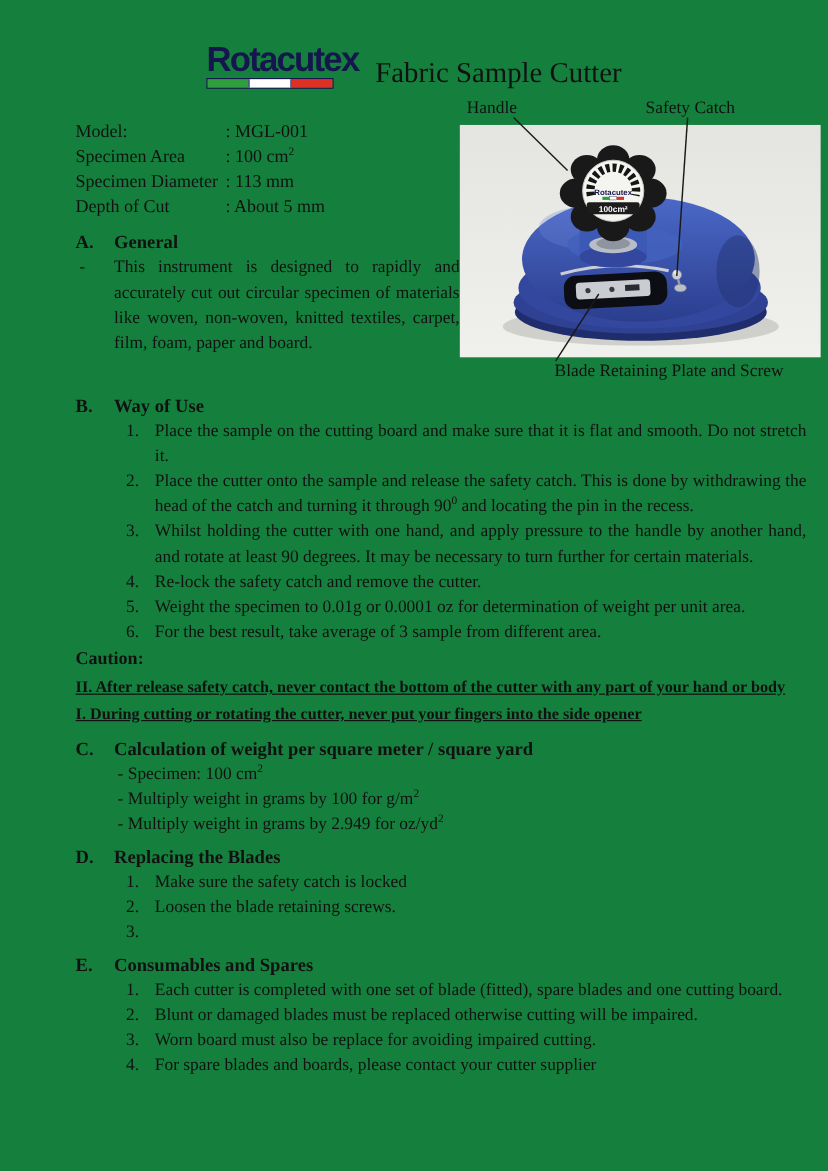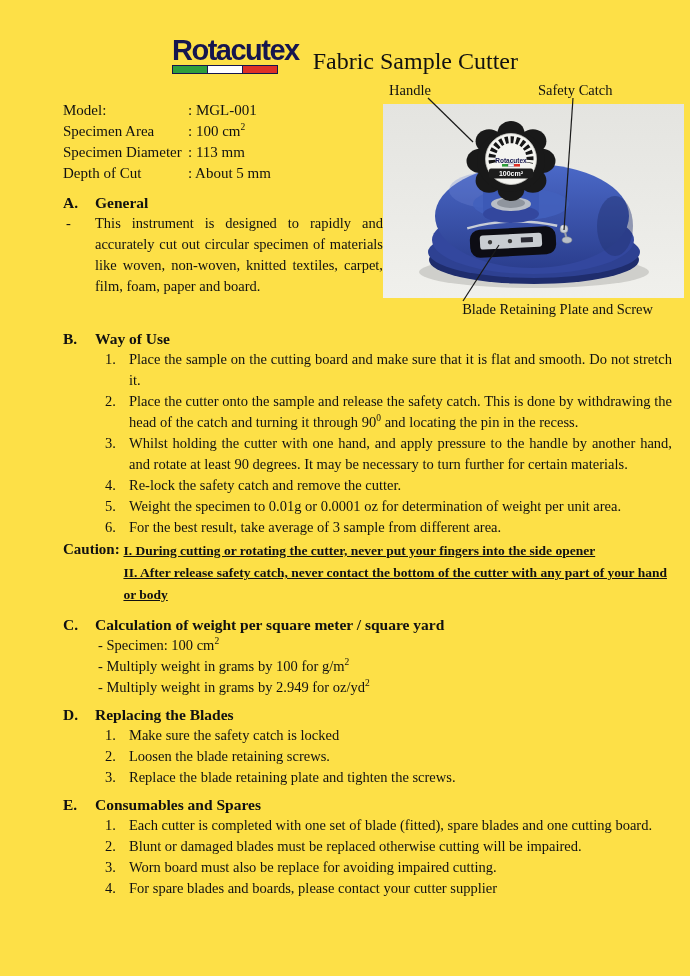--- a/index.html
+++ b/index.html
@@ -1,17 +1,17 @@
 <!DOCTYPE html>
 <html><head>
 <meta charset="utf-8">
 <style>
   html,body { margin:0; padding:0; background:#ffffff; }
   body { width:690px; height:976px; font-family:"Liberation Serif", serif; color:#111; }
-  .page { position:relative; width:690px; height:976px; overflow:hidden; background:#fde047; }
+  .page { position:relative; width:690px; height:976px; overflow:hidden; background:#15803d; }
 
   
   .hdr { display:flex; align-items:flex-end; justify-content:center; padding-top:24px; height:50px; }
   .logo { display:flex; flex-direction:column; align-items:flex-start; margin-right:8px; }
   .logo-text { font-family:"Liberation Sans", sans-serif; font-weight:bold; font-size:29px;
                letter-spacing:-1.5px; color:#16164e; line-height:0.8; }
   .flagbar { display:flex; width:106px; height:9px; border:1.5px solid #16164e; box-sizing:border-box; margin-top:3px; }
   .fg { flex:1; background:#2f9e3c; } 
   .fw { flex:1; background:#ffffff; border-left:1px solid #16164e; border-right:1px solid #16164e; }
   .fr { flex:1; background:#de3126; }
@@ -42,21 +42,21 @@
   .fig-caption { position:absolute; top:219px; left:0; width:270px; text-align:right; font-size:14.5px; }
 
   
   .main { padding:0 18px 0 63px; }
   .sec { margin-top:8px; }
   .sec.tight { margin-top:6px; }
   .li { display:flex; font-size:14.5px; line-height:21px; }
   .li .num { width:24px; margin-left:42px; flex:none; }
   .li .txt { flex:1; text-align:justify; }
   .ci { margin-left:35px; font-size:14.5px; line-height:21px; }
-  .caution { display:flex; font-size:15px; line-height:22px; }
+  .caution { display:flex; font-size:15px; line-height:22px;flex-direction:column; }
   .caution-label { font-weight:bold; flex:none; white-space:pre; }
   .caution-body { font-weight:bold; font-size:13.5px; padding-top:2px; }
   .cline { text-decoration:underline; line-height:22px; }
 </style>
 </head>
 <body>
 
 <div class="page">
 
   <div class="hdr">
@@ -215,22 +215,22 @@
         </div>
       <div class="li">
           <span class="num">6.</span>
           <span class="txt"><span>For the best result, take average of 3 sample from different area.</span><sup></sup><span></span></span>
         </div>
     </div>
 
     <div class="caution">
       <span class="caution-label"><span>Caution</span><span>: </span></span>
       <div class="caution-body">
+        <div class="cline">II. After release safety catch, never contact the bottom of the cutter with any part of your hand or body</div>
         <div class="cline">I. During cutting or rotating the cutter, never put your fingers into the side opener</div>
-        <div class="cline">II. After release safety catch, never contact the bottom of the cutter with any part of your hand or body</div>
       </div>
     </div>
 
     <div class="sec">
       <div class="sec-heading">
         <span class="sec-letter">C.</span>
         <span>Calculation of weight per square meter / square yard</span>
       </div>
       <div class="ci"><span>- Specimen: 100 cm</span><sup>2</sup></div>
       <div class="ci"><span>- Multiply weight in grams by 100 for g/m</span><sup>2</sup></div>
@@ -245,21 +245,20 @@
       <div class="li">
           <span class="num">1.</span>
           <span class="txt">Make sure the safety catch is locked</span>
         </div>
       <div class="li">
           <span class="num">2.</span>
           <span class="txt">Loosen the blade retaining screws.</span>
         </div>
       <div class="li">
           <span class="num">3.</span>
-          <span class="txt">Replace the blade retaining plate and tighten the screws.</span>
         </div>
     </div>
 
     <div class="sec tight">
       <div class="sec-heading">
         <span class="sec-letter">E.</span>
         <span>Consumables and Spares</span>
       </div>
       <div class="li">
           <span class="num">1.</span>

